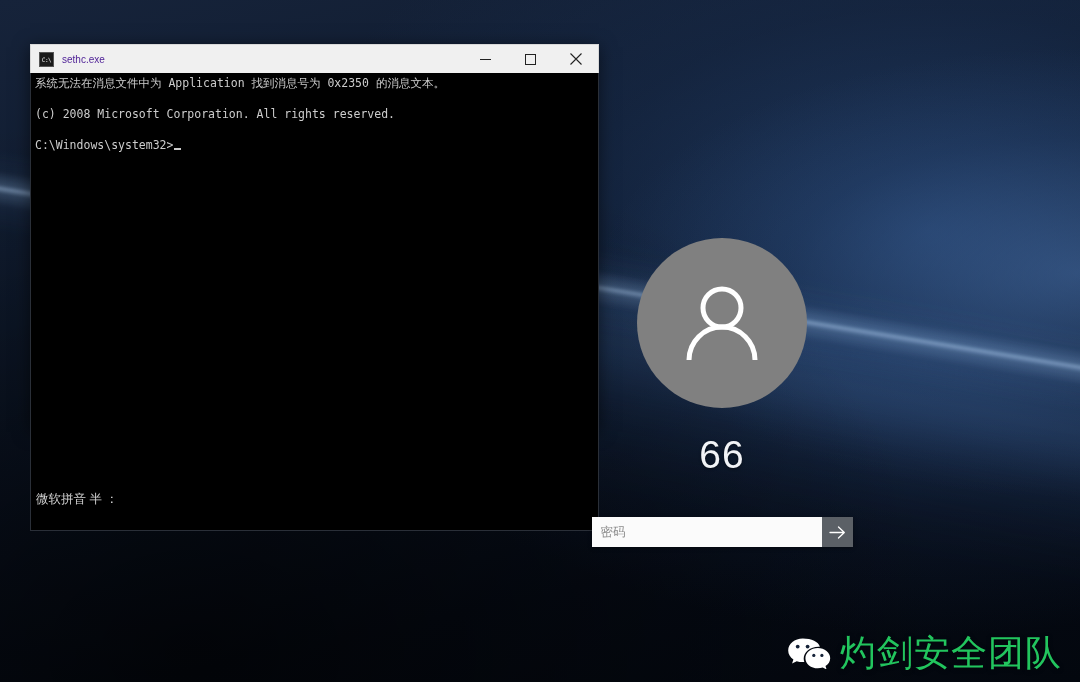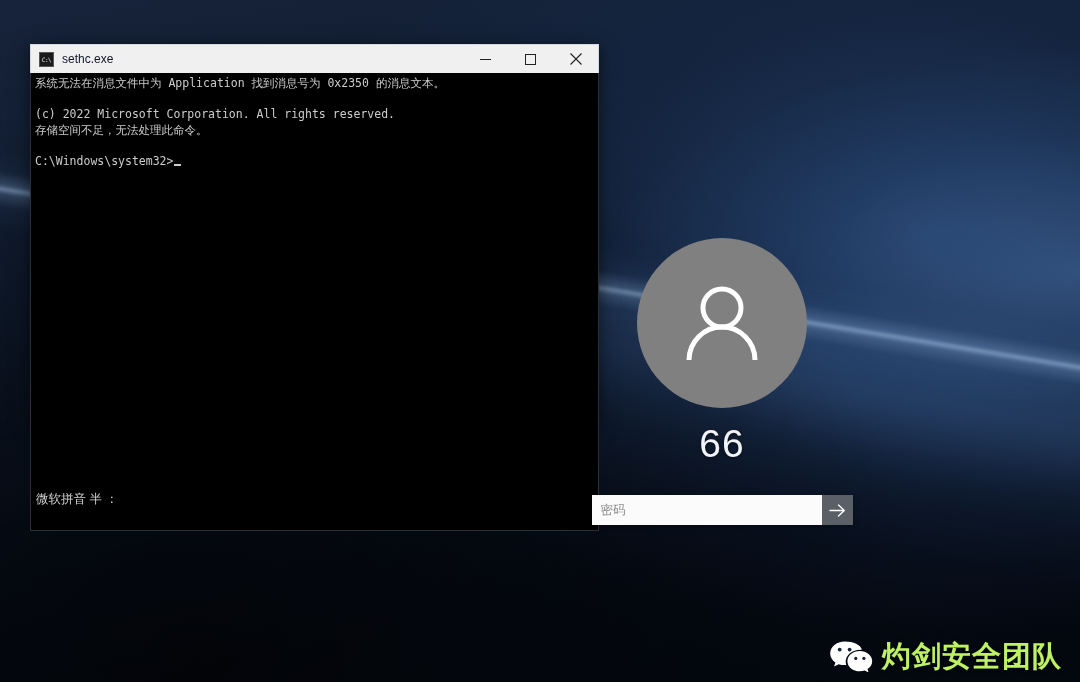--- a/index.html
+++ b/index.html
@@ -75,21 +75,21 @@
     border:1px solid #d8d8d8; border-bottom:none;
   }
   .tb-icon {
     width:15px; height:15px; margin-left:8px; margin-right:8px;
     background:#1a1a1a; border:1px solid #555;
     color:#e8e8e8; font-family:"DejaVu Sans Mono","Liberation Mono",monospace;
     font-size:6px; line-height:13px; text-align:center;
     letter-spacing:-0.5px; overflow:hidden; flex:none;
   }
   .tb-title {
-    font-size:12px; color:#0f172a; flex:1;
+    font-size:10px; color:#4c1d95; flex:1;
     white-space:nowrap; overflow:hidden;
   }
   .tb-buttons { display:flex; height:29px; }
   .tb-btn {
     width:45px; height:29px; display:flex;
     align-items:center; justify-content:center;
     color:#222; font-size:13px; line-height:1;
   }
   .tb-btn svg { display:block; }
 
@@ -113,21 +113,21 @@
   .ime-bar {
     position:absolute; left:0; bottom:16px; width:100%;
     padding:4px 0 6px 5px;
     color:#d2d2d2; font-size:12.5px;
     font-family:"Liberation Sans","DejaVu Sans",sans-serif;
   }
 
   
   #login-panel {
     position:absolute; left:592px; top:238px; width:260px;
-    display:flex; flex-direction:column; align-items:center;
+    display:flex; flex-direction:column; align-items:center;gap:11px;
   }
   #avatar {
     width:170px; height:170px; border-radius:50%;
     background:#808080;
     display:flex; align-items:center; justify-content:center;
   }
   #avatar svg { display:block; }
   #username {
     margin-top:16px;
     font-size:39px; font-weight:300; color:#f2f4f7;
@@ -156,21 +156,21 @@
 
   
   #watermark {
     position:absolute; right:18px; bottom:10px;
     display:flex; flex-direction:column; align-items:flex-end;
   }
   .wm-top { display:flex; align-items:center; gap:9px; }
   .wm-logo { width:44px; height:32px; flex:none; }
   .wm-logo svg { display:block; }
   .wm-brand {
-    font-size:29px; font-weight:700; color:#bef264;
+    font-size:36px; font-weight:400; color:#22c55e;
     letter-spacing:1px; line-height:1.05;
     text-shadow:0 1px 4px rgba(0,0,0,0.5);
   }
   .wm-sub {
     margin-top:4px;
     font-size:18px; color:#e2e6ec; letter-spacing:0.4px;
     text-shadow:0 1px 3px rgba(0,0,0,0.5);
   }
 </style>
 </head>
@@ -210,22 +210,21 @@
               <path d="M0.5 0.5 L11.5 11.5 M11.5 0.5 L0.5 11.5" stroke="#222" stroke-width="1.1" fill="none"></path>
             </svg>
           </span>
         </div>
       </div>
     </div>
 
     <div class="console-body">
       <div class="con-line con-top">系统无法在消息文件中为 Application 找到消息号为 0x2350 的消息文本。</div>
       <div class="con-spacer"></div>
-      <div class="con-line">(c) 2022 Microsoft Corporation. All rights reserved.</div>
-      <div class="con-line">存储空间不足，无法处理此命令。</div>
+      <div class="con-line">(c) 2008 Microsoft Corporation. All rights reserved.</div>
       <div class="con-spacer"></div>
       <div class="con-line"><span>C:\Windows\system32&gt;</span><span class="cursor"></span></div>
 
       <div class="ime-bar">微软拼音 半 ：</div>
     </div>
   </div>
 
   <div id="login-panel">
 
     <div id="avatar">

